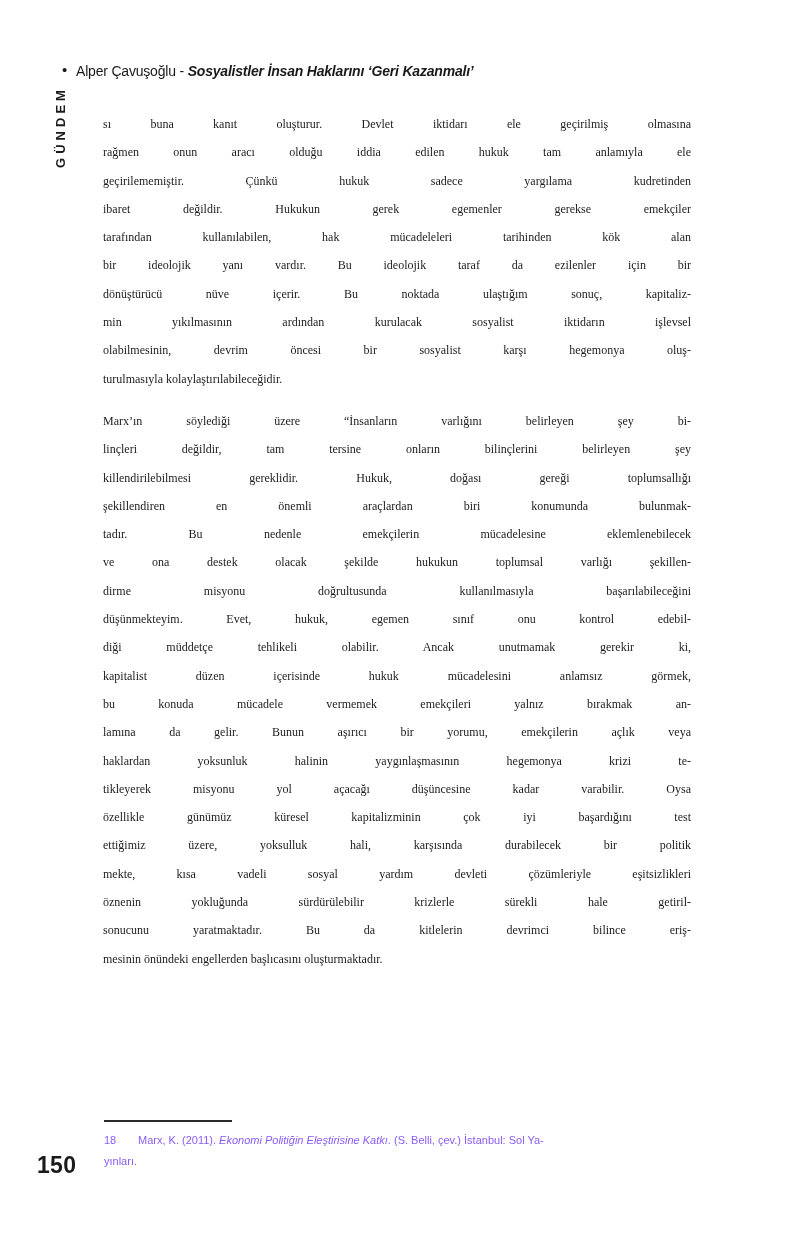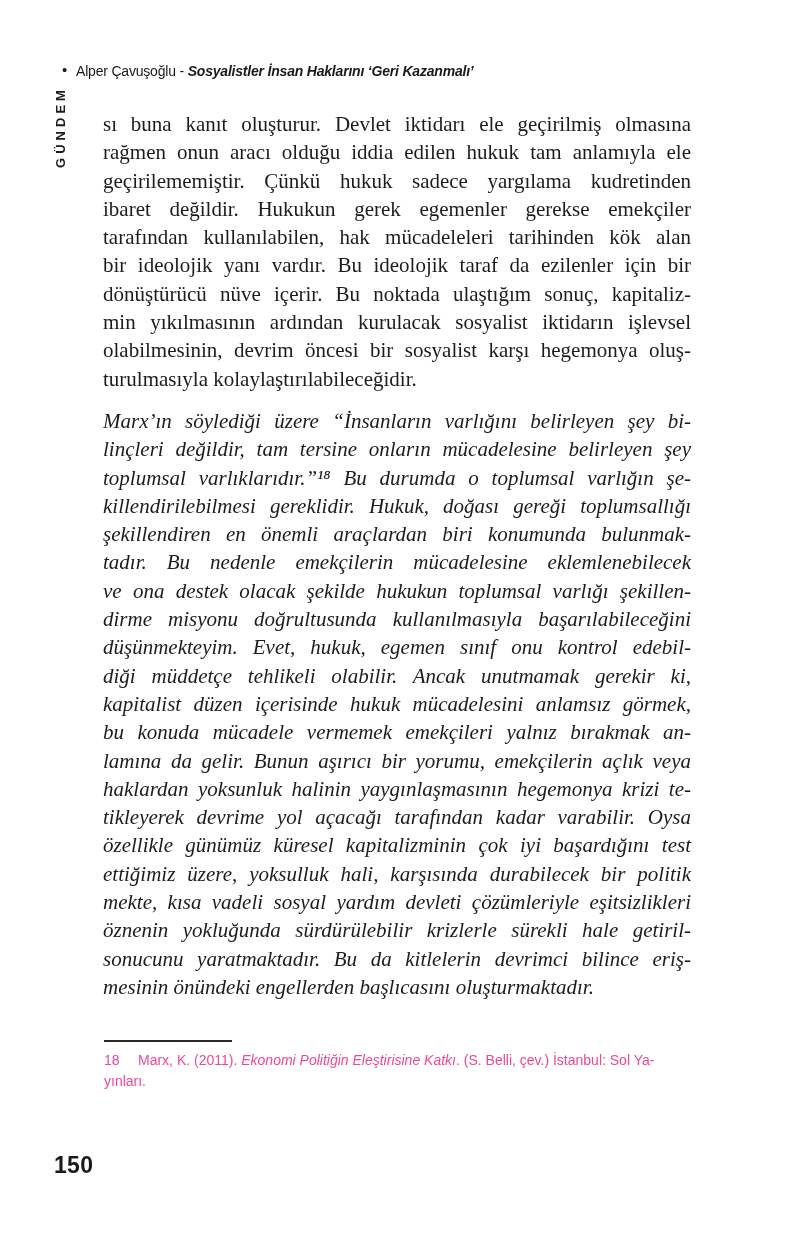--- a/index.html
+++ b/index.html
@@ -38,55 +38,55 @@
     letter-spacing: 4px;
     white-space: nowrap;
     color: #1a1a1a;
   }
 
   
   .body-text {
     position: absolute;
     left: 103px; top: 110px;
     width: 588px;
-    font-size: 21px;
+    font-size: 12px;
     line-height: 28.3px;
     color: #1c1c1c;
   }
   .para { margin: 0 0 14px 0; }
-  .para:last-child { margin-bottom: 0; font-style: italic; }
+  .para:last-child { margin-bottom: 0; }
   .line {
     text-align: justify;
     text-align-last: justify;
     height: 28.3px;
     white-space: normal;
   }
   .line.last { text-align-last: left; }
 
   
   .footnote {
     position: absolute;
-    left: 104px; top: 1040px;
+    left: 104px; top: 1120px;
     width: 592px;
     font-family: "Liberation Sans", sans-serif;
-    font-size: 14px;
+    font-size: 11px;
     line-height: 21px;
-    color: #ec4899;
+    color: #8b5cf6;
   }
   .footnote-rule {
     width: 128px; height: 0;
     border-top: 2px solid #2a2a2a;
     margin-bottom: 8px;
   }
   .fn-num { display: inline-block; min-width: 34px; }
 
   
   .page-number {
     position: absolute;
-    left: 54px; top: 1152px;
+    left: 37px; top: 1152px;
     font-family: "Liberation Sans", sans-serif;
     font-weight: 700;
     font-size: 23px;
     letter-spacing: 0.3px;
     color: #1a1a1a;
   }
 </style>
 </head>
 <body>
 
@@ -105,34 +105,33 @@
       <div class="line">ibaret değildir. Hukukun gerek egemenler gerekse emekçiler</div>
       <div class="line">tarafından kullanılabilen, hak mücadeleleri tarihinden kök alan</div>
       <div class="line">bir ideolojik yanı vardır. Bu ideolojik taraf da ezilenler için bir</div>
       <div class="line">dönüştürücü nüve içerir. Bu noktada ulaştığım sonuç, kapitaliz-</div>
       <div class="line">min yıkılmasının ardından kurulacak sosyalist iktidarın işlevsel</div>
       <div class="line">olabilmesinin, devrim öncesi bir sosyalist karşı hegemonya oluş-</div>
       <div class="line last">turulmasıyla kolaylaştırılabileceğidir.</div>
     </div>
     <div class="para">
       <div class="line">Marx’ın söylediği üzere “İnsanların varlığını belirleyen şey bi-</div>
-      <div class="line">linçleri değildir, tam tersine onların mücadelesine belirleyen şey</div>
-      <div class="line">toplumsal varlıklarıdır.”¹⁸ Bu durumda o toplumsal varlığın şe-</div>
+      <div class="line">linçleri değildir, tam tersine onların bilinçlerini belirleyen şey</div>
       <div class="line">killendirilebilmesi gereklidir. Hukuk, doğası gereği toplumsallığı</div>
       <div class="line">şekillendiren en önemli araçlardan biri konumunda bulunmak-</div>
       <div class="line">tadır. Bu nedenle emekçilerin mücadelesine eklemlenebilecek</div>
       <div class="line">ve ona destek olacak şekilde hukukun toplumsal varlığı şekillen-</div>
       <div class="line">dirme misyonu doğrultusunda kullanılmasıyla başarılabileceğini</div>
       <div class="line">düşünmekteyim. Evet, hukuk, egemen sınıf onu kontrol edebil-</div>
       <div class="line">diği müddetçe tehlikeli olabilir. Ancak unutmamak gerekir ki,</div>
       <div class="line">kapitalist düzen içerisinde hukuk mücadelesini anlamsız görmek,</div>
       <div class="line">bu konuda mücadele vermemek emekçileri yalnız bırakmak an-</div>
       <div class="line">lamına da gelir. Bunun aşırıcı bir yorumu, emekçilerin açlık veya</div>
       <div class="line">haklardan yoksunluk halinin yaygınlaşmasının hegemonya krizi te-</div>
-      <div class="line">tikleyerek devrime yol açacağı tarafından kadar varabilir. Oysa</div>
+      <div class="line">tikleyerek misyonu yol açacağı düşüncesine kadar varabilir. Oysa</div>
       <div class="line">özellikle günümüz küresel kapitalizminin çok iyi başardığını test</div>
       <div class="line">ettiğimiz üzere, yoksulluk hali, karşısında durabilecek bir politik</div>
       <div class="line">mekte, kısa vadeli sosyal yardım devleti çözümleriyle eşitsizlikleri</div>
       <div class="line">öznenin yokluğunda sürdürülebilir krizlerle sürekli hale getiril-</div>
       <div class="line">sonucunu yaratmaktadır. Bu da kitlelerin devrimci bilince eriş-</div>
       <div class="line last">mesinin önündeki engellerden başlıcasını oluşturmaktadır.</div>
     </div>
   </div>
 
 <div class="footnote">

